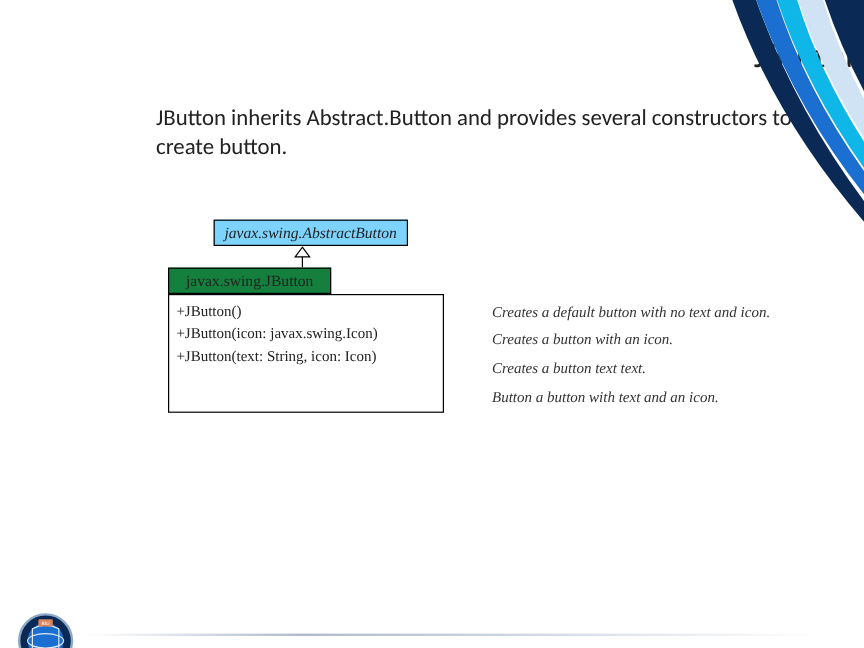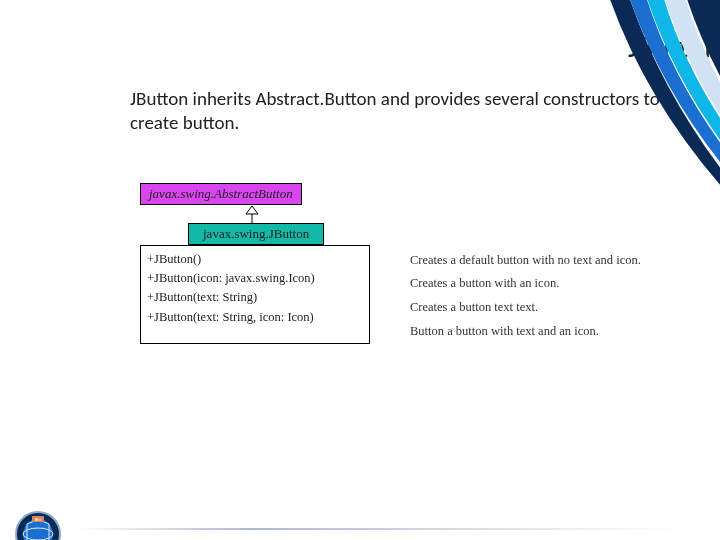--- a/index.html
+++ b/index.html
@@ -33,51 +33,52 @@
     margin: 48px 0 0 140px;
     font-family: "Times New Roman", serif;
     font-size: 13px;
     color: #222;
   }
   .abstract-box {
     border: 1px solid #000;
     display: inline-block;
     padding: 2px 8px;
     font-style: italic;
-    background: #d946ef;
+    margin-left: 38px;
+    background: #7dd3fc;
   }
   .inherit-arrow {
     margin-left: 104px;
     height: 18px;
     position: relative;
   }
   .inherit-arrow svg { display: block; }
   .class-box {
     border: 1px solid #000;
     display: inline-block;
     padding: 2px 14px;
-    margin-left: 48px;
-    background: #14b8a6;
+    background: #15803d;
   }
   .uml-row {
     display: flex;
     align-items: stretch;
   }
   .uml-left {
     border: 1px solid #000;
     width: 230px;
     padding: 4px 6px 14px 6px;
     background: #fff;
   }
   .uml-left .line { font-size: 12.5px; line-height: 1.55; white-space: nowrap; }
   .uml-right {
     padding: 4px 0 0 40px;
     font-size: 12.5px;
     line-height: 1.9;
     color: #333;
+    font-style: italic;
   }
   .corner-swoosh {
     position: absolute;
     top: -40px;
     right: -40px;
     width: 200px;
     height: 260px;
   }
   .footer {
     position: absolute;
@@ -136,21 +137,20 @@
         <line x1="8" y1="9" x2="8" y2="18" stroke="#000" stroke-width="1"></line>
       </svg>
     </div>
     <div class="class-box">
       <span>javax.swing.JButton</span>
     </div>
     <div class="uml-row">
       <div class="uml-left">
         <div class="line">+JButton()</div>
         <div class="line">+JButton(icon: javax.swing.Icon)</div>
-        <div class="line">+JButton(text: String)</div>
         <div class="line">+JButton(text: String, icon: Icon)</div>
       </div>
       <div class="uml-right">
         <div>Creates a default button with no text and icon.</div>
         <div>Creates a button with an icon.</div>
         <div>Creates a button text text.</div>
         <div>Button a button with text and an icon.</div>
       </div>
     </div>
   </div>

